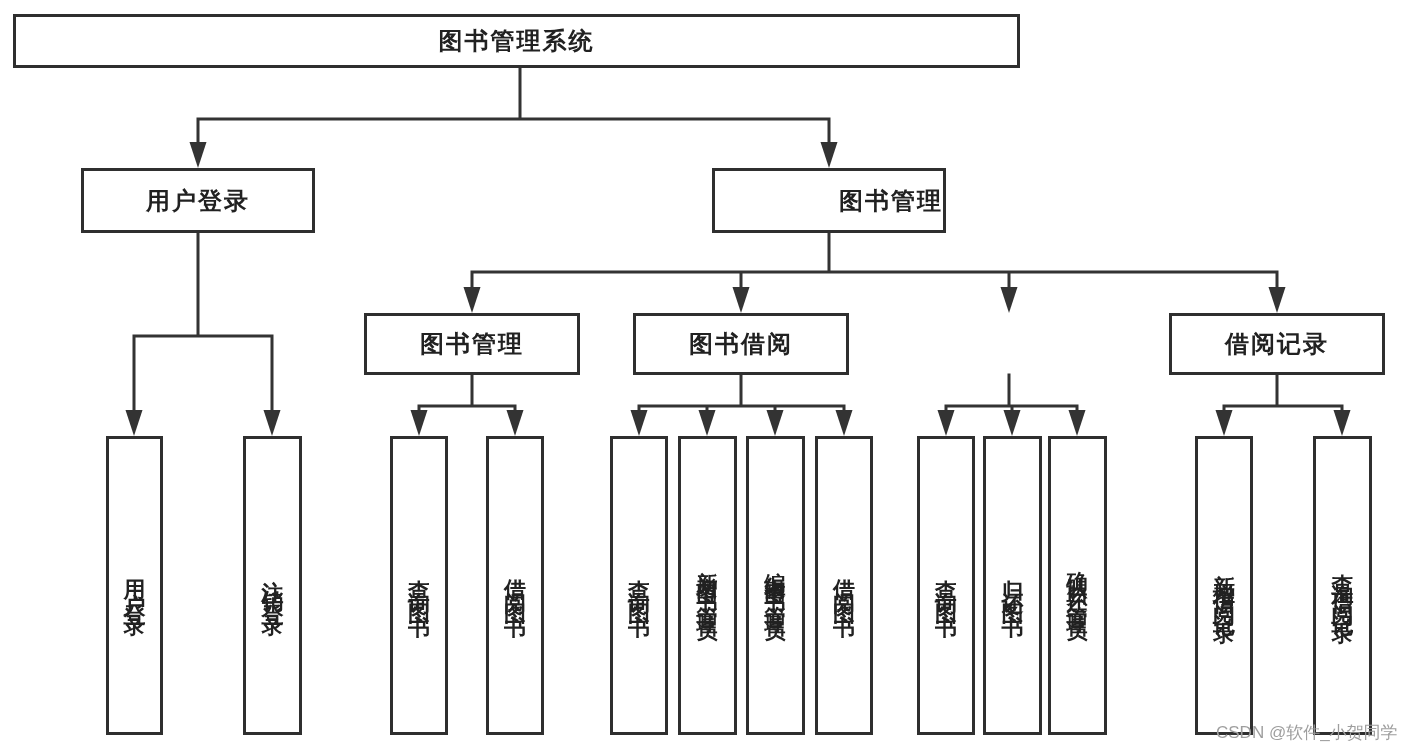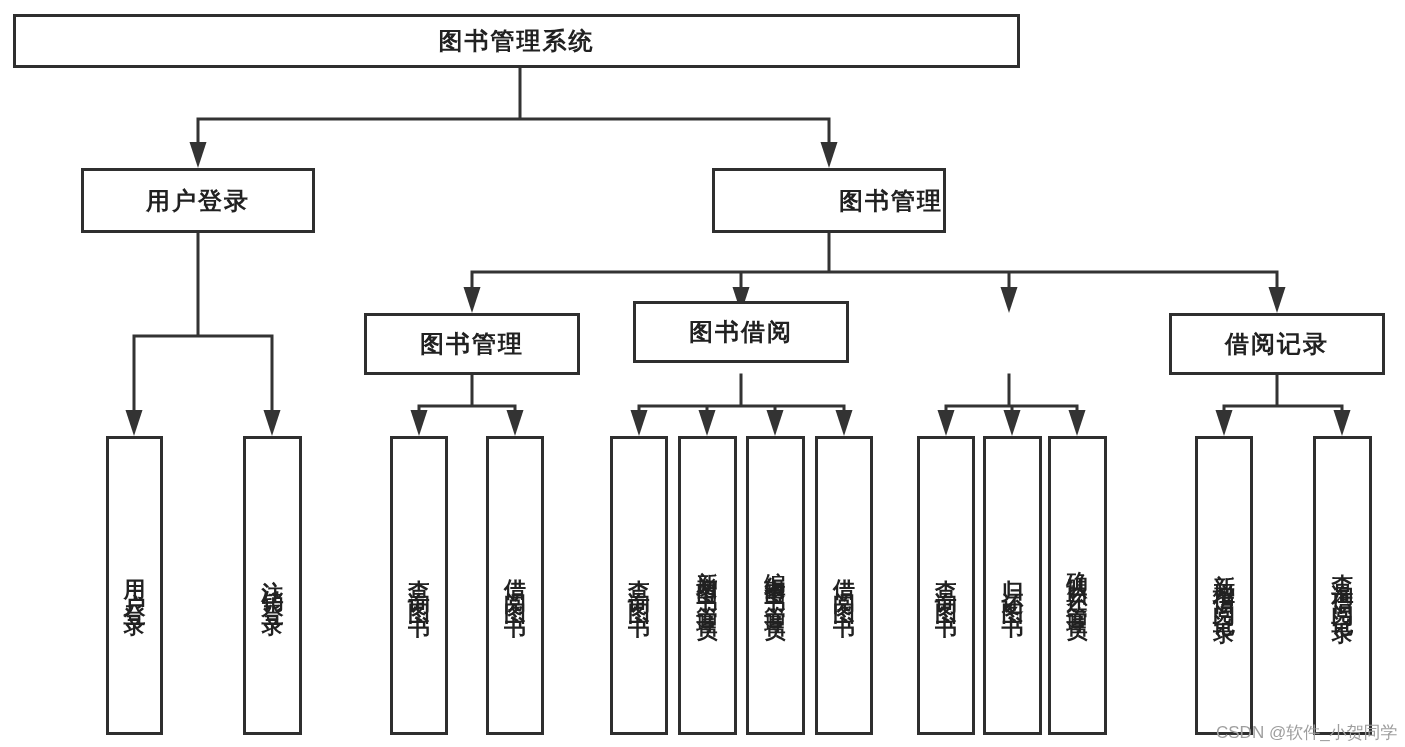--- a/index.html
+++ b/index.html
@@ -109,21 +109,21 @@
   <div class="node h" style="left:81px; top:168px; width:234px; height:65px;">
     <span class="label">用户登录</span>
   </div>
   <div class="node h" style="left:712px; top:168px; width:234px; height:65px;justify-content:flex-end;">
     <span class="label">图书管理</span>
   </div>
 
   <div class="node h" style="left:364px; top:313px; width:216px; height:62px;">
     <span class="label">图书管理</span>
   </div>
-  <div class="node h" style="left:633px; top:301px; width:216px; height:62px;">
+  <div class="node h" style="left:633px; top:313px; width:216px; height:62px;">
     <span class="label">图书借阅</span>
   </div>
   <div class="node h" style="left:1169px; top:313px; width:216px; height:62px;">
     <span class="label">借阅记录</span>
   </div>
 
   <div class="node leaf" style="left:106px; top:436px; width:57px; height:299px;">
     <span class="label">用户登录</span>
   </div>
   <div class="node leaf" style="left:243px; top:436px; width:59px; height:299px;">

